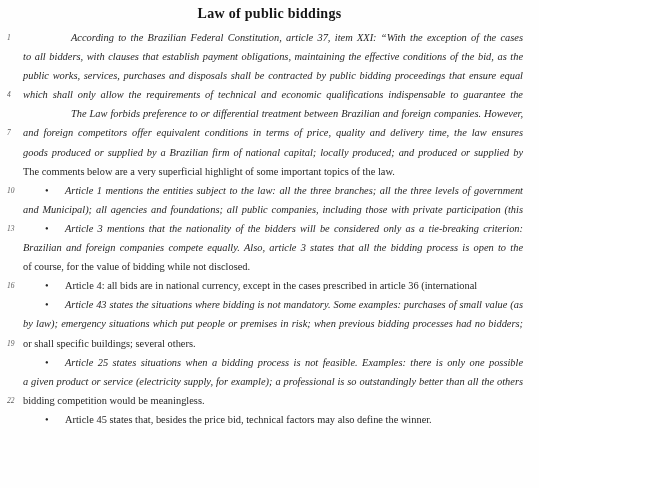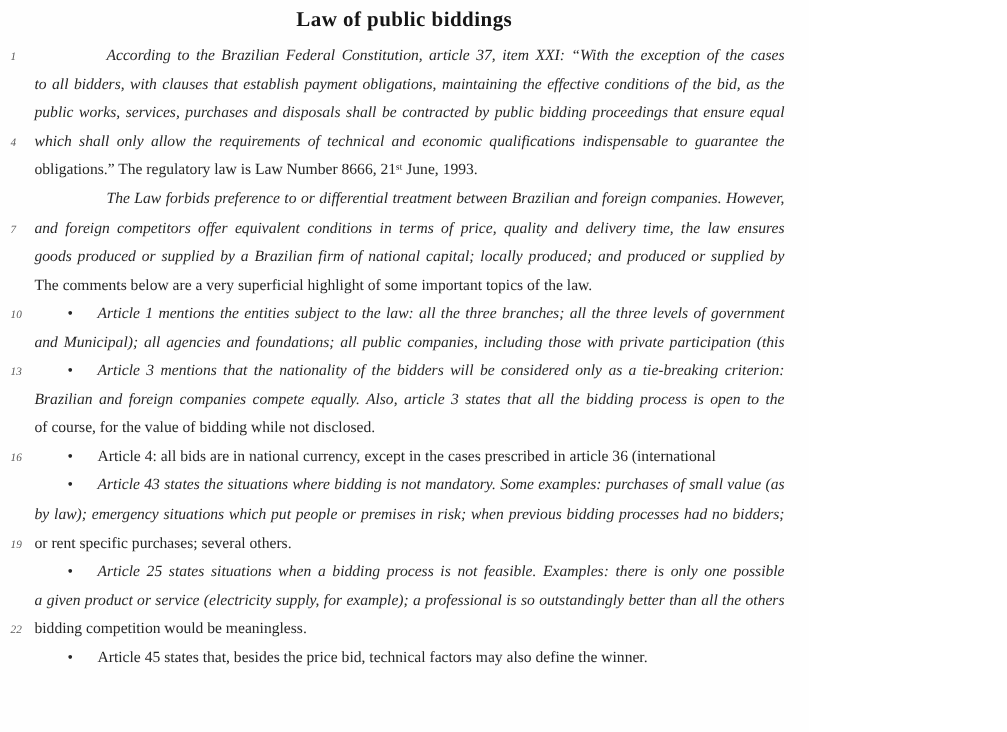--- a/index.html
+++ b/index.html
@@ -102,25 +102,20 @@
       <div class="line plain justify">
     <span class="num"></span>
 
     <span class="txt">public works, services, purchases and disposals shall be contracted by public bidding proceedings that ensure equal conditions</span>
   </div>
       <div class="line plain justify">
     <span class="num">4</span>
 
     <span class="txt">which shall only allow the requirements of technical and economic qualifications indispensable to guarantee the fulfilling of the</span>
   </div>
-      <div class="line plain">
-    <span class="num"></span>
-
-    <span class="txt">obligations.” The regulatory law is Law Number 8666, 21ˢᵗ June, 1993.</span>
-  </div>
       <div class="line indent justify">
     <span class="num"></span>
 
     <span class="txt">The Law forbids preference to or differential treatment between Brazilian and foreign companies. However, when local</span>
   </div>
       <div class="line plain justify">
     <span class="num">7</span>
 
     <span class="txt">and foreign competitors offer equivalent conditions in terms of price, quality and delivery time, the law ensures preference for:</span>
   </div>
@@ -170,21 +165,21 @@
     <span class="txt">Article 43 states the situations where bidding is not mandatory. Some examples: purchases of small value (as defined</span>
   </div>
       <div class="line plain justify">
     <span class="num"></span>
 
     <span class="txt">by law); emergency situations which put people or premises in risk; when previous bidding processes had no bidders; to purchase</span>
   </div>
       <div class="line plain">
     <span class="num">19</span>
 
-    <span class="txt">or rent specific purchases; several others.</span>
+    <span class="txt">or shall specific buildings; several others.</span>
   </div>
       <div class="line bullet justify">
     <span class="num"></span>
     <span class="bullet-mark">•</span>
     <span class="txt">Article 25 states situations when a bidding process is not feasible. Examples: there is only one possible contractor for</span>
   </div>
       <div class="line plain justify">
     <span class="num"></span>
 
     <span class="txt">a given product or service (electricity supply, for example); a professional is so outstandingly better than all the others that a</span>

